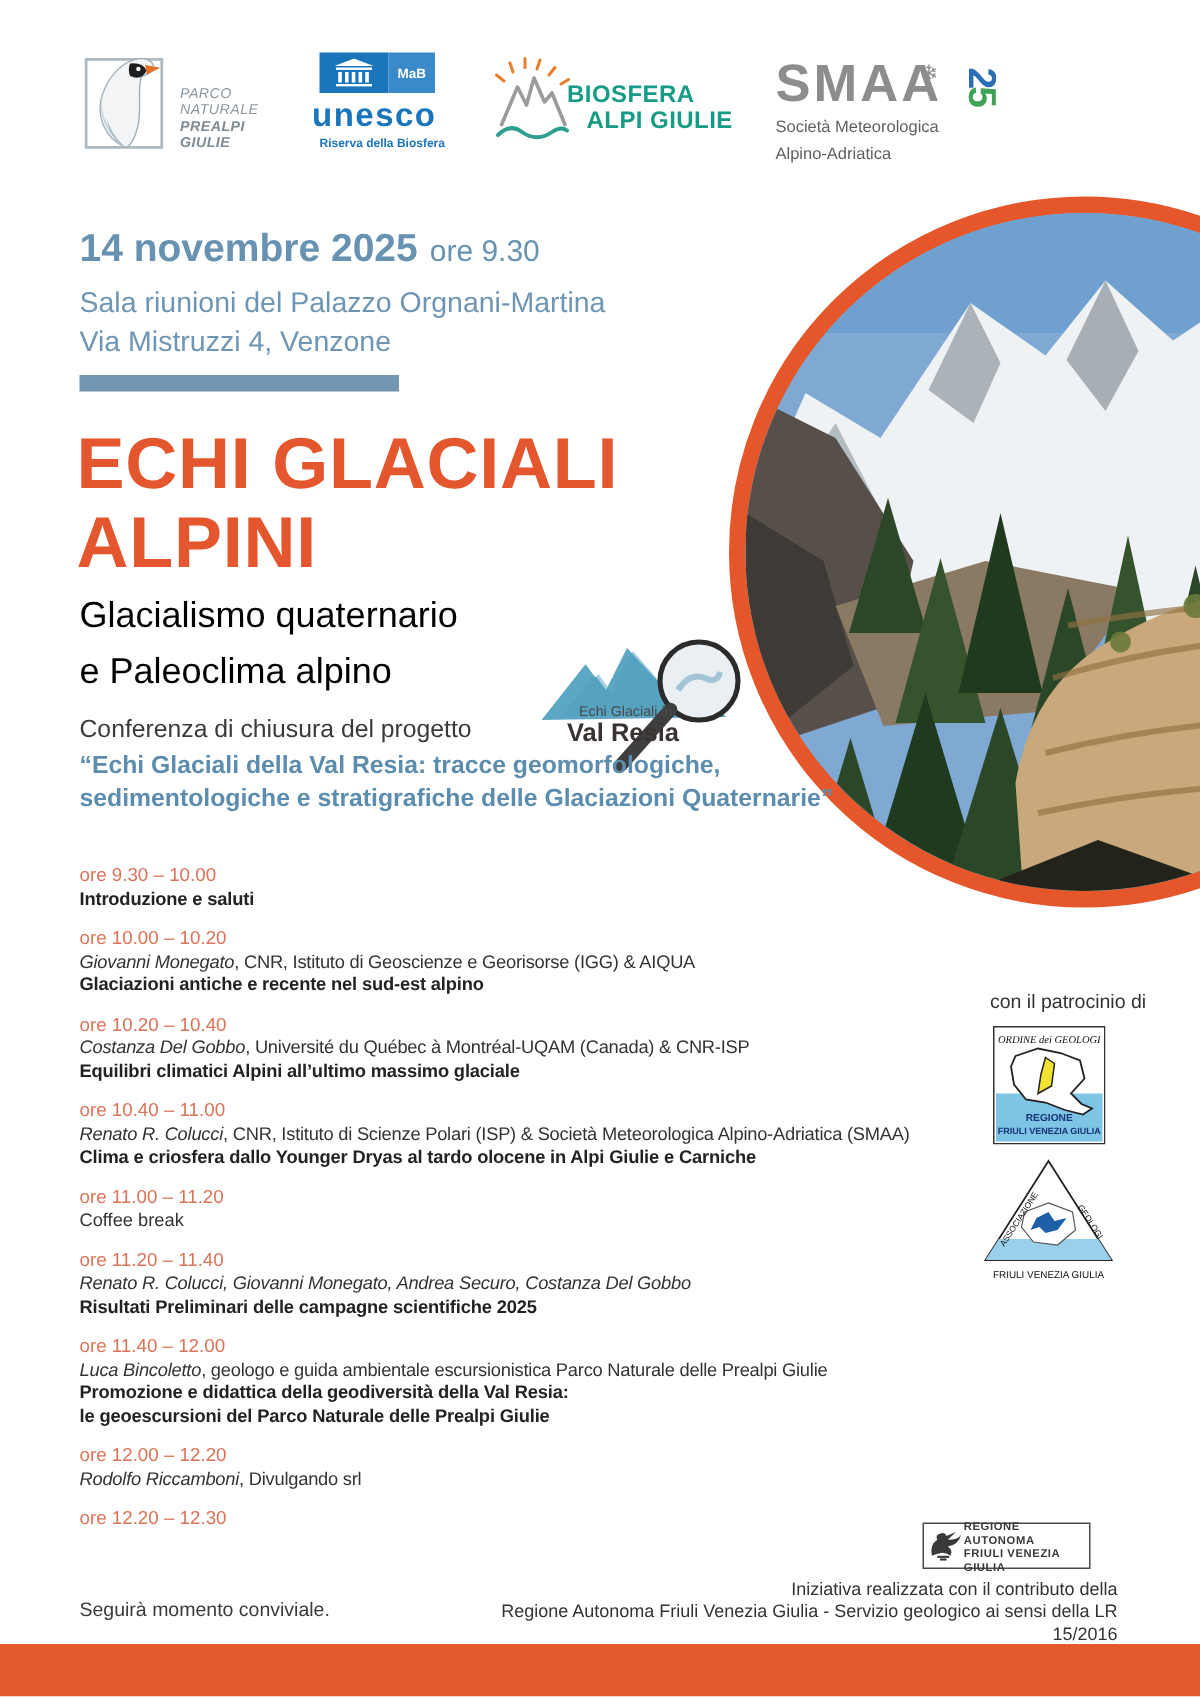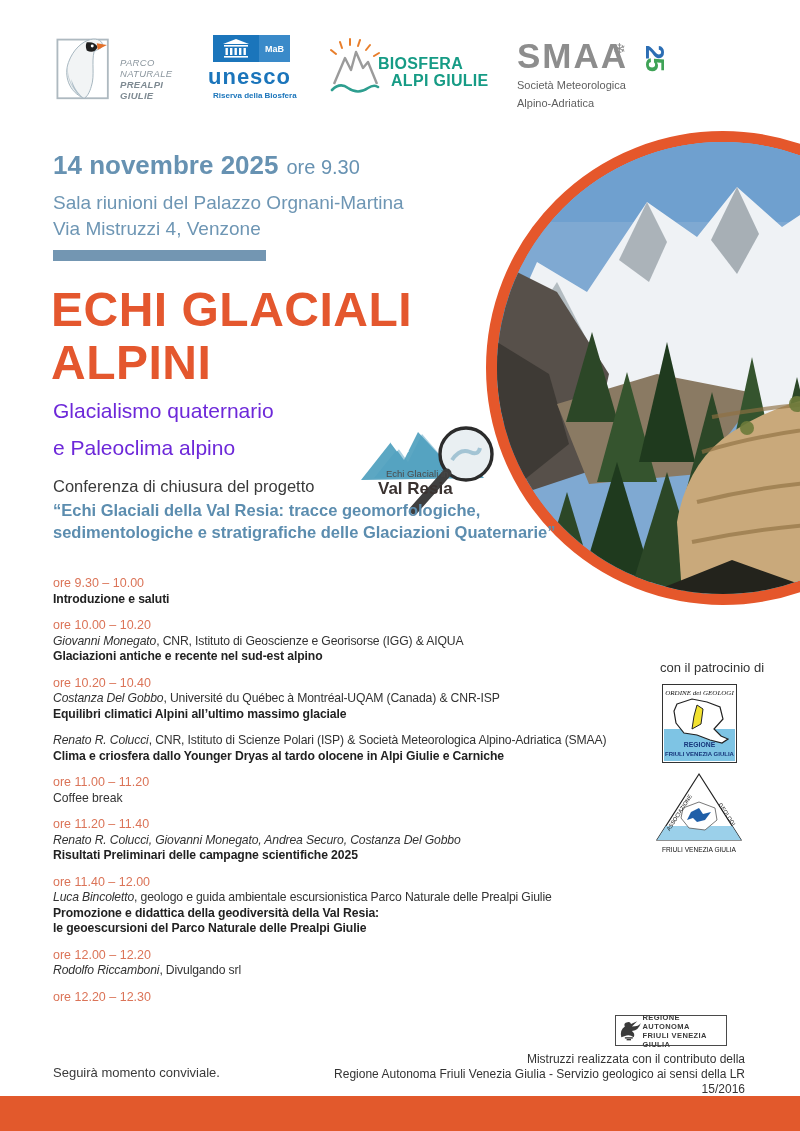--- a/index.html
+++ b/index.html
@@ -34,21 +34,21 @@
   
   .photo-circle{left:486px;top:131px;width:474px;height:474px;border-radius:50%;
     border:11px solid #E5572B;box-sizing:border-box;overflow:hidden;background:#7FA9D2;}
   
   .date-line{left:53px;top:150px;color:var(--blue-dark);}
   .date-line .d{font-size:26px;font-weight:bold;}
   .date-line .t{font-size:20px;margin-left:8px;}
   .venue{left:53px;top:190px;font-size:19px;line-height:26px;color:var(--blue);}
   .blue-bar{left:53px;top:250px;width:213px;height:11px;background:var(--blue-bar);}
   .title{left:51px;top:283px;font-size:48px;line-height:53px;font-weight:800;color:var(--orange);letter-spacing:.5px;}
-  .subtitle{left:53px;top:392px;font-size:21px;line-height:37px;color:#6d28d9;}
+  .subtitle{left:53px;top:392px;font-size:24px;line-height:37px;color:#000000;}
   .conf-label{left:53px;top:477px;font-size:16.5px;color:#3A3A3A;}
   .quote{left:53px;top:499px;font-size:16.5px;line-height:22px;font-weight:bold;color:var(--blue-quote);}
   
   .valresia{left:356px;top:420px;width:148px;height:95px;}
   
   .schedule{left:53px;top:576px;width:600px;}
   .sched-item{margin-bottom:11px;}
   .sched-time{font-size:12.5px;color:var(--salmon);line-height:15.5px;}
   .sched-speak{font-size:12.2px;color:var(--ink);line-height:15.5px;letter-spacing:-.15px;}
   .sched-title{font-size:12.2px;font-weight:bold;color:var(--ink-dark);line-height:15.5px;letter-spacing:-.1px;}
@@ -224,20 +224,21 @@
       <div class="sched-time">ore 10.00 – 10.20</div>
       <div class="sched-speak"><i>Giovanni Monegato</i>, CNR, Istituto di Geoscienze e Georisorse (IGG) &amp; AIQUA</div>
       <div class="sched-title">Glaciazioni antiche e recente nel sud-est alpino</div>
     </div>
     <div class="sched-item">
       <div class="sched-time">ore 10.20 – 10.40</div>
       <div class="sched-speak"><i>Costanza Del Gobbo</i>, Université du Québec à Montréal-UQAM (Canada) &amp; CNR-ISP</div>
       <div class="sched-title">Equilibri climatici Alpini all’ultimo massimo glaciale</div>
     </div>
     <div class="sched-item">
+      <div class="sched-time">ore 10.40 – 11.00</div>
       <div class="sched-speak"><i>Renato R. Colucci</i>, CNR, Istituto di Scienze Polari (ISP) &amp; Società Meteorologica Alpino-Adriatica (SMAA)</div>
       <div class="sched-title">Clima e criosfera dallo Younger Dryas al tardo olocene in Alpi Giulie e Carniche</div>
     </div>
     <div class="sched-item">
       <div class="sched-time">ore 11.00 – 11.20</div>
       <div class="sched-plain">Coffee break</div>
     </div>
     <div class="sched-item">
       <div class="sched-time">ore 11.20 – 11.40</div>
       <div class="sched-speak"><i>Renato R. Colucci, Giovanni Monegato, Andrea Securo, Costanza Del Gobbo</i></div>
@@ -295,17 +296,17 @@
     <path d="M6,20 Q4,12 10,8 Q8,4 13,3 Q16,2 17,5 L24,2 L18,8 Q26,8 28,4 Q26,12 18,13 Q22,16 20,20 Q16,17 12,18 Q8,19 6,20 Z" fill="#3A3A3A"></path>
     <rect x="10" y="20" width="9" height="1.6" fill="#3A3A3A"></rect>
     <rect x="12" y="22" width="5" height="1.6" fill="#3A3A3A"></rect>
   </svg>
   <div class="txt">
     <div>REGIONE AUTONOMA</div>
     <div>FRIULI VENEZIA GIULIA</div>
   </div>
 </div>
 <div class="abs credits">
-  <div>Mistruzzi realizzata con il contributo della</div>
+  <div>Iniziativa realizzata con il contributo della</div>
   <div>Regione Autonoma Friuli Venezia Giulia - Servizio geologico ai sensi della LR 15/2016</div>
 </div>
 
 <div class="abs bottom-bar"></div>
 
 </body></html>

